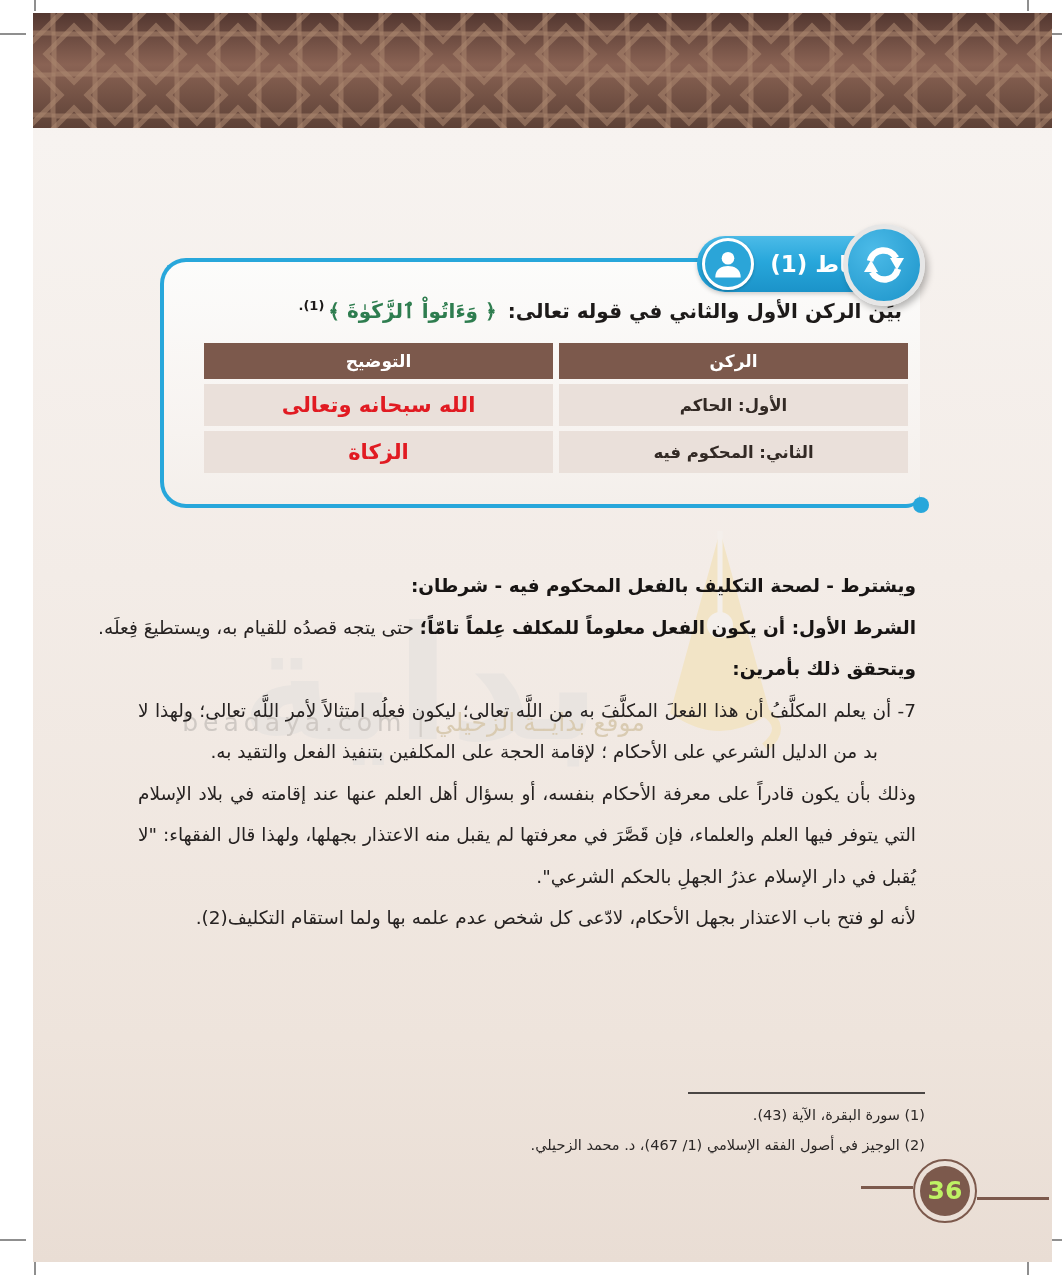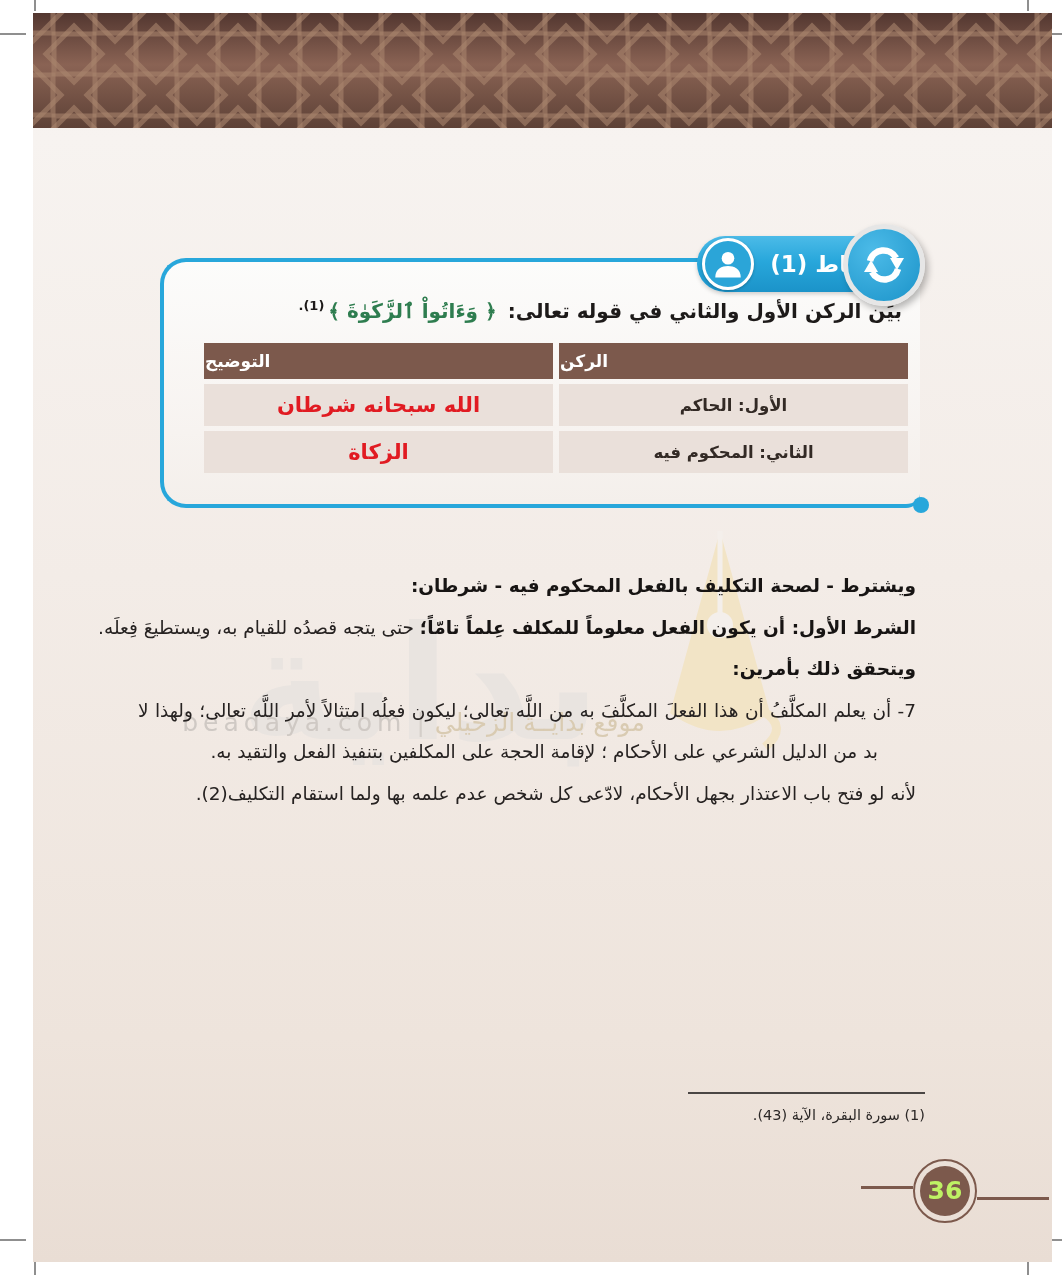--- a/index.html
+++ b/index.html
@@ -50,21 +50,21 @@
 
   .question{position:absolute;top:36px;right:18px;direction:rtl;font-size:20px;font-weight:bold;color:#1d1a19;}
   .question .verse{color:#2e7d4f;padding:0 4px;}
   .question .fn-mark{font-size:13px;vertical-align:super;font-weight:bold;}
 
   table.answer-table{
     position:absolute;top:76px;left:34px;width:716px;
     border-collapse:separate;border-spacing:6px 5px;direction:rtl;
   }
   .answer-table th{
-    background:#7c594c;color:#fff;font-size:17px;font-weight:bold;height:34px;text-align:left;
+    background:#7c594c;color:#fff;font-size:17px;font-weight:bold;height:34px;text-align:center;
   }
   .answer-table td{background:#eae0da;height:40px;text-align:center;vertical-align:middle;}
   .answer-table td.rukn{font-size:16.5px;font-weight:bold;color:#332a25;width:50%;}
   .answer-table td.expl{font-size:21px;font-weight:bold;color:#e11b22;width:50%;}
 
   
   .main-text{
     position:absolute;z-index:1;left:105px;top:552px;width:778px;direction:rtl;
     font-size:18.5px;line-height:41.5px;color:#262221;text-align:justify;
   }
@@ -147,21 +147,21 @@
     </div>
 
     <table class="answer-table" dir="rtl">
       <tbody>
           <tr>
         <th>الركن</th>
         <th>التوضيح</th>
       </tr>
       <tr>
         <td class="rukn">الأول: الحاكم</td>
-        <td class="expl">الله سبحانه شرطان</td>
+        <td class="expl">الله سبحانه وتعالى</td>
       </tr>
       <tr>
         <td class="rukn">الثاني: المحكوم فيه</td>
         <td class="expl">الزكاة</td>
       </tr>
     </tbody>
       </table>
   </div>
 
   <div class="badge-pill">
@@ -182,26 +182,28 @@
       <polygon points="30,17 44,17 37,29" fill="#fff"></polygon>
       <polygon points="4,31 18,31 11,19" fill="#fff"></polygon>
     </svg>
   </div>
 
   <div class="main-text">
     <p class="b one-line">ويشترط - لصحة التكليف بالفعل المحكوم فيه - شرطان:</p>
     <p class="one-line"><span class="b">الشرط الأول: أن يكون الفعل معلوماً للمكلف عِلماً تامّاً؛</span><span> حتى يتجه قصدُه للقيام به، ويستطيعَ فِعلَه.</span></p>
     <p class="b one-line">ويتحقق ذلك بأمرين:</p>
     <p class="hang">7- أن يعلم المكلَّفُ أن هذا الفعلَ المكلَّفَ به من اللَّه تعالى؛ ليكون فعلُه امتثالاً لأمر اللَّه تعالى؛ ولهذا لا بد من الدليل الشرعي على الأحكام ؛ لإقامة الحجة على المكلفين بتنفيذ الفعل والتقيد به.</p>
+    <p>وذلك بأن يكون قادراً على معرفة الأحكام بنفسه، أو بسؤال أهل العلم عنها عند إقامته في بلاد الإسلام التي يتوفر فيها العلم والعلماء، فإن قَصَّرَ في معرفتها لم يقبل منه الاعتذار بجهلها، ولهذا قال الفقهاء: "لا يُقبل في دار الإسلام عذرُ الجهلِ بالحكم الشرعي".</p>
     <p class="one-line">لأنه لو فتح باب الاعتذار بجهل الأحكام، لادّعى كل شخص عدم علمه بها ولما استقام التكليف(2).</p>
   </div>
 
   <div class="fn-divider"></div>
   <div class="footnotes">
     <div>(1) سورة البقرة، الآية (43).</div>
+    <div>(2) الوجيز في أصول الفقه الإسلامي (1/ 467)، د. محمد الزحيلي.</div>
   </div>
 
   <div class="pn-line left"></div>
   <div class="pn-line right"></div>
   <div class="pn-ring">
     <div class="pn-circle">36</div>
   </div>
 
 </div>
 

